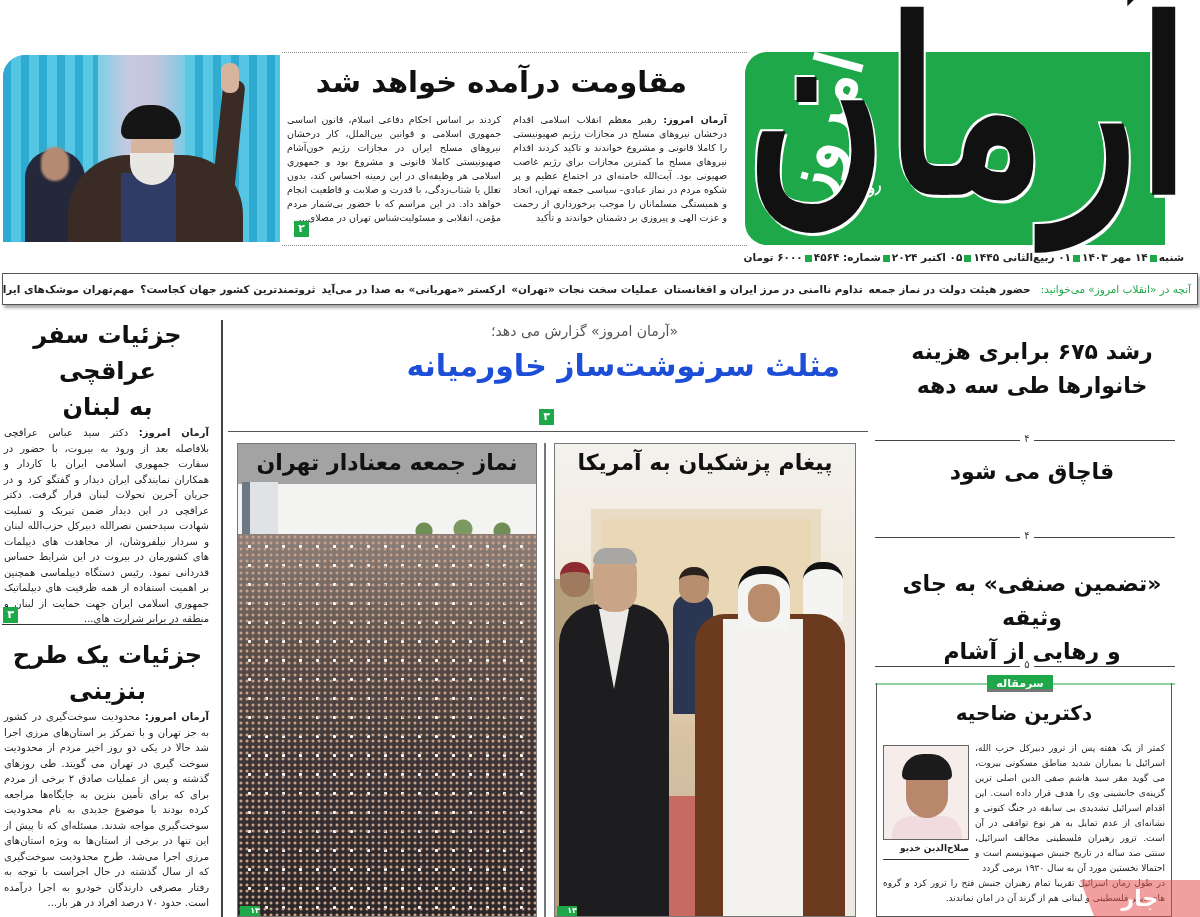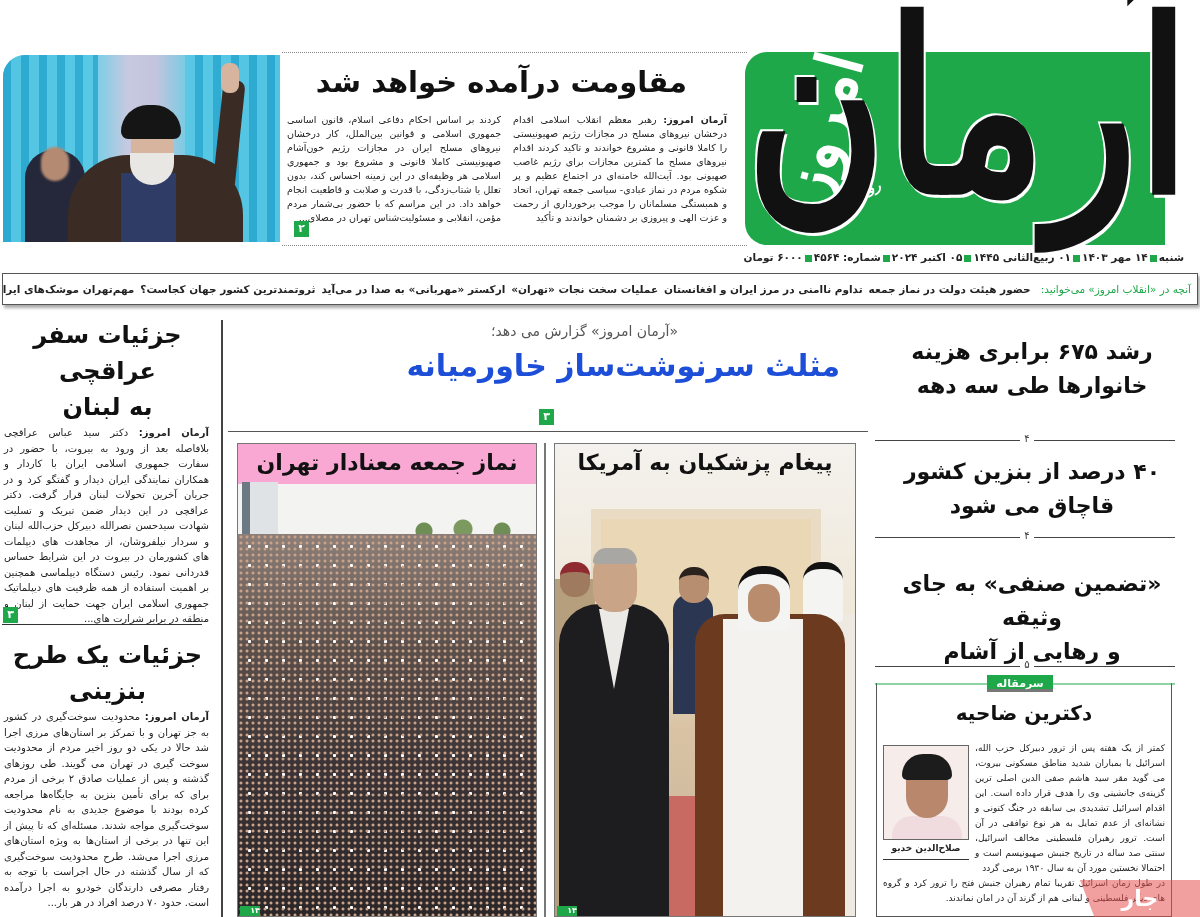--- a/index.html
+++ b/index.html
@@ -56,21 +56,21 @@
   #left-col .hdiv { position:absolute; left: 2px; top: 309px; width: 200px; height: 1px; background:#333; }
   #story-fuel { position:absolute; top: 322px; left: 0; width: 215px; }
 
   
   #center { left: 228px; top: 315px; width: 640px; height: 602px; }
   #center .kicker { position:absolute; right: 190px; top: 8px; font-size: 14px; color:#555; }
   #center .main-headline { position:absolute; right: 28px; top: 33px; font-size: 30px; font-weight: bold; color:#1d4ed8; letter-spacing: -1px; }
   #center .main-num { position:absolute; left: 311px; top: 94px; }
   #center .hrule { position:absolute; left: 0; top: 116px; width: 640px; height: 1px; background: #555; }
 
-  .photo-card { position:absolute; top: 128px; height: 474px; border: 1.5px solid #777; overflow: hidden; background:#f9a8d4; }
+  .photo-card { position:absolute; top: 128px; height: 474px; border: 1.5px solid #777; overflow: hidden; background:#a3a3a3; }
   .photo-card .card-title { position:absolute; right: 0; left: 0; top: 6px; text-align:center; font-size: 22px; font-weight:bold; color:#111; z-index: 2; }
   .photo-card .num-box { position:absolute; left: 2px; bottom: 0; width: 12px; height: 10px; font-size: 8px; line-height: 10px; z-index: 3; padding-left: 20px; }
 
   #card-friday { left: 9px; width: 300px; }
   #card-friday .sky { position:absolute; left:0; right:0; top: 40px; height: 50px; background: #f3f3f1; }
   #card-friday .building { position:absolute; left: 4px; top: 38px; width: 36px; height: 100px; background: #e0e3e6; border-left: 8px solid #6c7884; }
   #card-friday .trees { position:absolute; left: 160px; top: 75px; width: 130px; height: 20px; background: radial-gradient(circle at 20% 60%, #6f8e55 0 8px, transparent 9px), radial-gradient(circle at 50% 50%, #7c9a60 0 9px, transparent 10px), radial-gradient(circle at 80% 60%, #6f8e55 0 8px, transparent 9px); }
   #card-friday .crowd { position:absolute; left:0; right:0; top: 90px; bottom: 0;
      background:
        radial-gradient(circle, #c9a28a 1.2px, transparent 1.8px) 0 0/6px 6px,
@@ -105,21 +105,21 @@
   .rc-num { position:absolute; left: 148px; width: 14px; text-align:center; font-size: 10px; color:#333; background: #fff; }
 
   #editorial { position:absolute; left: 4px; top: 368px; width: 296px; height: 234px; border: 1.5px solid #555; border-top: 0; }
   #editorial .top-line { position:absolute; left: -2px; top: 0; width: 300px; height: 2px; background: #1ea84a; opacity: .5; }
   #editorial .label { position:absolute; left: 110px; top: -8px; width: 66px; height: 17px; background: #1ea84a; color: #fff; font-size: 11px; font-weight: bold; text-align: center; line-height: 17px; border-bottom: 3px solid #777; }
   #editorial .title { position:absolute; left: 0; right: 0; top: 18px; text-align:center; font-size: 20px; font-weight: bold; color:#111; }
   #editorial .portrait { position:absolute; left: 6px; top: 62px; width: 86px; height: 95px; border: 1px solid #666; background: #f6ecea; overflow: hidden; }
   #editorial .portrait .hair { position:absolute; left: 18px; top: 8px; width: 50px; height: 26px; background: #1c1c1c; border-radius: 25px 25px 6px 6px; }
   #editorial .portrait .face { position:absolute; left: 22px; top: 18px; width: 42px; height: 54px; background: #b8876c; border-radius: 18px 18px 22px 22px; }
   #editorial .portrait .shirt { position:absolute; left: 8px; top: 70px; width: 70px; height: 30px; background: #f0dcdf; border-radius: 20px 20px 0 0; }
-  #editorial .caption { position:absolute; left: 6px; top: 160px; width: 86px; text-align:center; font-size: 9px; font-weight: bold; color: #222; }
+  #editorial .caption { position:absolute; left: 6px; top: 160px; width: 86px; font-size: 9px; font-weight: bold; color: #222; }
   #editorial .cap-rule { position:absolute; left: 6px; top: 176px; width: 86px; height: 1px; background: #333; }
   #editorial .body { position:absolute; right: 6px; top: 58px; width: 190px; font-size: 9px; line-height: 15px; text-align: justify; color:#222; }
   #editorial .body-full { position:absolute; right: 6px; top: 193px; width: 282px; font-size: 9px; line-height: 15px; text-align: justify; color:#222; }
 
   #watermark { left: 1080px; top: 880px; width: 120px; height: 37px; background: rgba(230,80,80,.55); color:#fff; font-size: 22px; font-weight: bold; text-align:center; line-height: 37px; clip-path: polygon(0 0,100% 0,100% 100%,12% 100%); }
 </style>
 </head>
 <body>
 
 <div id="masthead" class="abs">
@@ -236,21 +236,20 @@
 
 <div id="right-col" class="abs">
   <div class="rc-headline" style="top: 20px;">
     <div>رشد ۶۷۵ برابری هزینه</div>
     <div>خانوارها طی سه دهه</div>
   </div>
   <div class="rc-rule" style="top: 125px;"></div>
   <div class="rc-num" style="top: 118px;">۴</div>
 
   <div class="rc-headline" style="top: 140px;">
-    <div>۴۰ درصد از بنزین کشور</div>
     <div>قاچاق می شود</div>
   </div>
   <div class="rc-rule" style="top: 222px;"></div>
   <div class="rc-num" style="top: 215px;">۴</div>
 
   <div class="rc-headline" style="top: 252px;">
     <div>«تضمین صنفی» به جای وثیقه</div>
     <div>و رهایی از آشام</div>
   </div>
   <div class="rc-rule" style="top: 351px;"></div>

